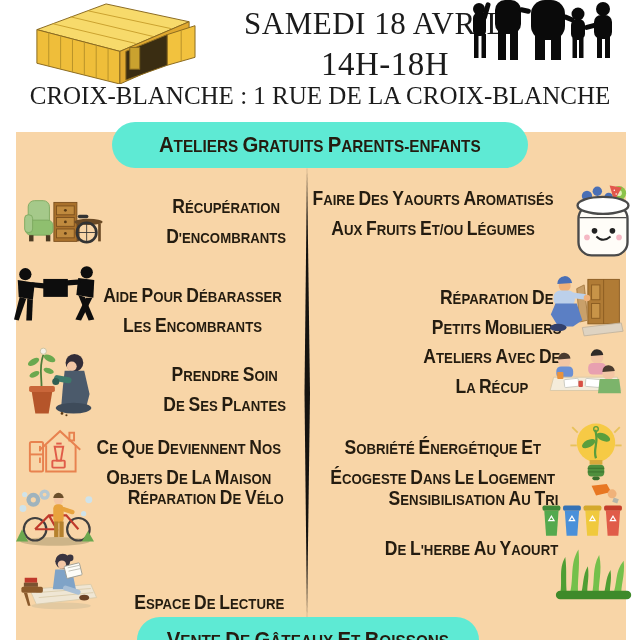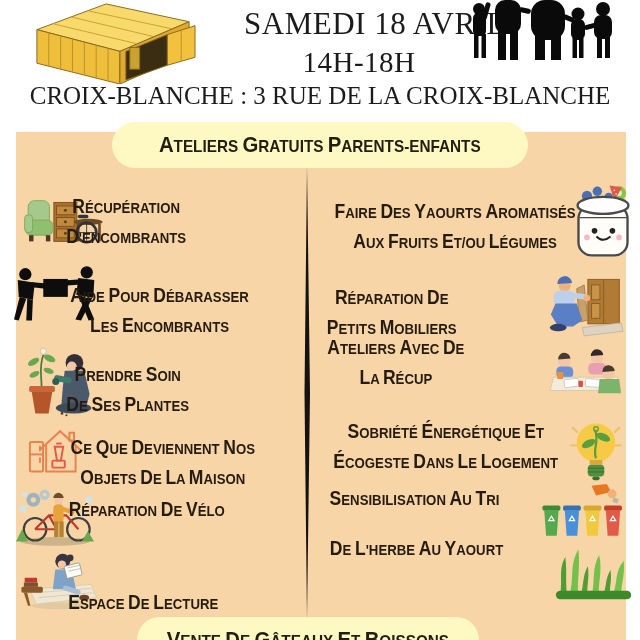--- a/index.html
+++ b/index.html
@@ -1,30 +1,30 @@
 <!DOCTYPE html>
 <html><head>
 <meta charset="utf-8">
 <style>
   html,body{margin:0;padding:0}
   body{width:640px;height:640px;overflow:hidden;position:relative;background:#ffffff;
        font-family:"Liberation Sans",sans-serif;color:#211b12}
   .abs{position:absolute}
   .serif-title{font-family:"Liberation Serif",serif;color:#1b1b1b;text-align:center;letter-spacing:.5px}
   #date-line{left:210px;top:6px;width:330px;font-size:31px}
-  #time-line{left:194px;top:46px;width:330px;font-size:29px}
+  #time-line{left:220px;top:46px;width:330px;font-size:33px}
   #address-line{left:0;top:82px;width:640px;font-size:25px;letter-spacing:0}
   #panel{left:16px;top:132px;width:610px;height:508px;background:#f8d5a7}
-  .pill{background:#fef9c3;border-radius:26px;display:flex;align-items:center;justify-content:center}
+  .pill{background:#5eead4;border-radius:26px;display:flex;align-items:center;justify-content:center}
   #title-pill{left:112px;top:122px;width:416px;height:46px}
   #footer-pill{left:137px;top:617px;width:342px;height:46px}
   .pill-text{font-weight:bold;font-size:17px;white-space:pre;transform:scaleX(.9);color:#241c10}
   .item-label{font-weight:bold;font-size:15px;line-height:29px;white-space:pre;text-align:center;
               transform:scaleX(.88);color:#241c10}
-  .label-box{display:flex;flex-direction:column;justify-content:center;align-items:flex-start;height:90px}
+  .label-box{display:flex;flex-direction:column;justify-content:center;align-items:flex-end;height:90px}
   .fc{font-size:1.33em}
   .lcol{left:58px;width:236px}
   .rcol{left:318px;width:252px}
   svg{display:block}
 </style>
 </head>
 <body>
 
 <div class="abs" id="header">
   <div class="abs" style="left:28px;top:0;width:170px;height:84px">
@@ -71,21 +71,21 @@
       <rect x="107.5" y="38" width="4.5" height="20"></rect>
       <rect x="114" y="38" width="4.5" height="20"></rect>
       <rect x="119" y="24" width="12" height="5" rx="2.5" transform="rotate(-14 125 26)"></rect>
       <circle cx="138" cy="9" r="7"></circle>
       <rect x="129" y="15" width="18" height="24" rx="7"></rect>
       <rect x="132" y="37" width="5" height="21"></rect>
       <rect x="140" y="37" width="5" height="21"></rect>
     </svg>
   </div>
 
-  <div class="abs serif-title" id="address-line">CROIX-BLANCHE : 3 RUE DE LA CROIX-BLANCHE</div>
+  <div class="abs serif-title" id="address-line">CROIX-BLANCHE : 1 RUE DE LA CROIX-BLANCHE</div>
 </div>
 
 <div class="abs" id="panel"></div>
 
 <div class="abs pill" id="title-pill">
   <span class="pill-text fancy-caps"><span class="fc">A</span>TELIERS <span class="fc">G</span>RATUITS <span class="fc">P</span>ARENTS-ENFANTS</span>
 </div>
 
 <div class="abs" style="left:300px;top:166px;width:14px;height:454px">
   <svg width="14" height="454" viewBox="0 0 14 454">
@@ -204,21 +204,21 @@
     <circle cx="49" cy="14" r="5.5" fill="#f3c6a5"></circle>
     <path d="M43,12 a6,6 0 0 1 12,0" fill="#6b4f2a"></path>
     <rect x="43" y="19" width="12" height="22" rx="5" fill="#e8a33d"></rect>
     <rect x="44" y="39" width="5" height="18" fill="#b5812e"></rect>
       <rect x="50" y="39" width="5" height="18" fill="#b5812e"></rect>
     <rect x="52" y="24" width="16" height="5" rx="2.5" fill="#e8a33d" transform="rotate(18 60 26)"></rect>
     <polygon points="0,62 7,48 14,62" fill="#6aa84f"></polygon>
     <polygon points="76,62 83,50 90,62" fill="#6aa84f"></polygon>
   </svg>
 </div>
-<div class="abs label-box lcol" style="top:465px">
+<div class="abs label-box lcol" style="top:453px">
   <span class="item-label fancy-caps"><span class="fc">R</span>ÉPARATION <span class="fc">D</span>E <span class="fc">V</span>ÉLO</span>
 </div>
 
 <div class="abs" style="left:18px;top:548px">
   <svg width="82" height="62" viewBox="0 0 95 75">
     <ellipse cx="50" cy="70" rx="36" ry="4" fill="#e3c9a0"></ellipse>
     <polygon points="12,50 86,44 93,60 20,68" fill="#efe6d4" stroke="#d8c9a8"></polygon>
     <line x1="20" y1="54" x2="86" y2="49" stroke="#d8c9a8"></line>
     <line x1="23" y1="60" x2="89" y2="54" stroke="#d8c9a8"></line>
     <rect x="6" y="36" width="15" height="6" fill="#c0392b"></rect>
@@ -233,21 +233,21 @@
     <line x1="58" y1="24" x2="72" y2="21" stroke="#b5b5aa"></line>
       <line x1="59" y1="28" x2="73" y2="25" stroke="#b5b5aa"></line>
     <rect x="52" y="48" width="22" height="6" rx="3" fill="#a8bfd6" transform="rotate(18 63 51)"></rect>
     <ellipse cx="78" cy="60" rx="6" ry="3.5" fill="#6b4226"></ellipse>
   </svg>
 </div>
 <div class="abs label-box lcol" style="top:558px">
   <span class="item-label fancy-caps"><span class="fc">E</span>SPACE <span class="fc">D</span>E <span class="fc">L</span>ECTURE</span>
 </div>
 
-<div class="abs label-box rcol" style="top:182px">
+<div class="abs label-box rcol" style="top:169px">
   <span class="item-label fancy-caps"><span class="fc">F</span>AIRE <span class="fc">D</span>ES <span class="fc">Y</span>AOURTS <span class="fc">A</span>ROMATISÉS
 <span class="fc">A</span>UX <span class="fc">F</span>RUITS <span class="fc">E</span>T/OU <span class="fc">L</span>ÉGUMES</span>
 </div>
 <div class="abs" style="left:570px;top:178px">
   <svg width="66" height="84" viewBox="0 0 70 85">
     <circle cx="18" cy="17" r="5.5" fill="#4a6fb5"></circle>
       <circle cx="29" cy="12" r="5" fill="#4a6fb5"></circle>
     <circle cx="41" cy="18" r="4.5" fill="#4a6fb5"></circle>
     <circle cx="52" cy="14" r="7.5" fill="#8bc34a"></circle>
       <circle cx="52" cy="14" r="3" fill="#e2efb8"></circle>
@@ -280,21 +280,21 @@
     <circle cx="31" cy="19" r="6.5" fill="#f0b27a"></circle>
     <path d="M23,17 a8,8 0 0 1 16,-1 l-16,1" fill="#4a6fb5"></path>
     <rect x="19" y="24" width="23" height="17" rx="7" fill="#bcd0ea"></rect>
     <polygon points="21,38 44,38 50,56 40,63 24,63 16,50" fill="#5b7fc4"></polygon>
     <rect x="38" y="27" width="17" height="6" rx="3" fill="#bcd0ea" transform="rotate(8 46 30)"></rect>
     <circle cx="55" cy="32" r="3.5" fill="#f0b27a"></circle>
     <ellipse cx="24" cy="64" rx="9" ry="4" fill="#33406b"></ellipse>
   </svg>
 </div>
 
-<div class="abs label-box rcol" style="top:318px">
+<div class="abs label-box rcol" style="top:327px">
   <span class="item-label fancy-caps"><span class="fc">A</span>TELIERS <span class="fc">A</span>VEC <span class="fc">D</span>E
 <span class="fc">L</span>A <span class="fc">R</span>ÉCUP</span>
 </div>
 <div class="abs" style="left:548px;top:340px">
   <svg width="76" height="62" viewBox="0 0 85 70">
     <circle cx="18" cy="24" r="7" fill="#f3c6a5"></circle>
     <path d="M11,22 a7,7 0 0 1 14,-1 l-14,1" fill="#4a3b2f"></path>
     <rect x="9" y="30" width="19" height="13" rx="5" fill="#6b8fd4"></rect>
     <circle cx="55" cy="20" r="7" fill="#f3c6a5"></circle>
     <path d="M48,18 a7,7 0 0 1 14,-1 l-14,1" fill="#2f2a28"></path>
@@ -303,21 +303,21 @@
     <rect x="18" y="44" width="16" height="9" rx="1" fill="#ffffff" stroke="#c9c9c0" transform="rotate(-6 26 48)"></rect>
     <rect x="42" y="44" width="16" height="9" rx="1" fill="#ffffff" stroke="#c9c9c0" transform="rotate(5 50 48)"></rect>
     <rect x="10" y="36" width="7" height="8" rx="1" fill="#e8923d"></rect>
     <rect x="34" y="46" width="5" height="7" rx="1" fill="#d84f44"></rect>
     <circle cx="68" cy="38" r="7" fill="#f3c6a5"></circle>
     <path d="M61,36 a7,7 0 0 1 14,-1 l-14,1" fill="#4a3b2f"></path>
     <polygon points="58,44 80,44 82,60 56,60" fill="#7cb46b"></polygon>
   </svg>
 </div>
 
-<div class="abs label-box rcol" style="top:402px">
+<div class="abs label-box rcol" style="top:418px">
   <span class="item-label fancy-caps"><span class="fc">S</span>OBRIÉTÉ <span class="fc">É</span>NERGÉTIQUE <span class="fc">E</span>T
 <span class="fc">É</span>COGESTE <span class="fc">D</span>ANS <span class="fc">L</span>E <span class="fc">L</span>OGEMENT</span>
 </div>
 <div class="abs" style="left:568px;top:418px">
   <svg width="56" height="64" viewBox="0 0 60 70">
     <line x1="4" y1="10" x2="10" y2="16" stroke="#e8c25a" stroke-width="2"></line>
     <line x1="56" y1="10" x2="50" y2="16" stroke="#e8c25a" stroke-width="2"></line>
     <line x1="2" y1="30" x2="9" y2="30" stroke="#e8c25a" stroke-width="2"></line>
     <line x1="58" y1="30" x2="51" y2="30" stroke="#e8c25a" stroke-width="2"></line>
     <circle cx="30" cy="27" r="21" fill="#f6ca45"></circle>

